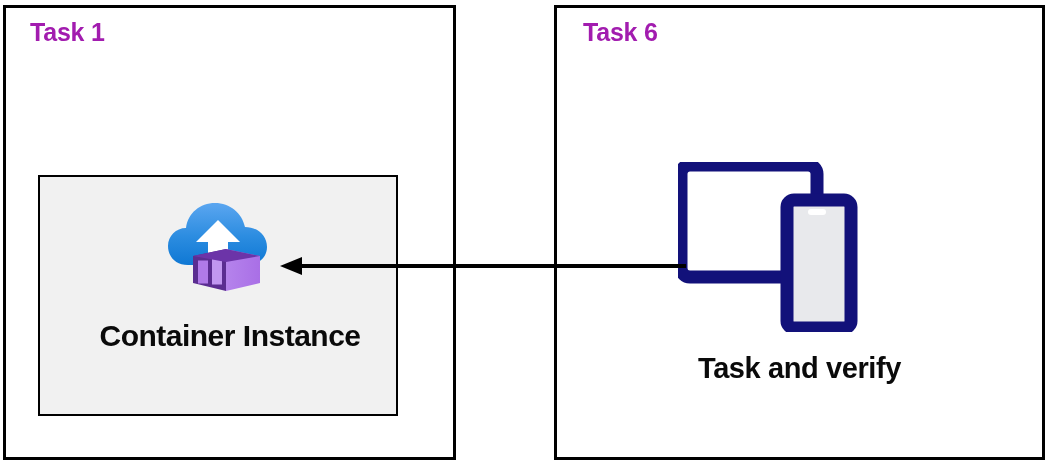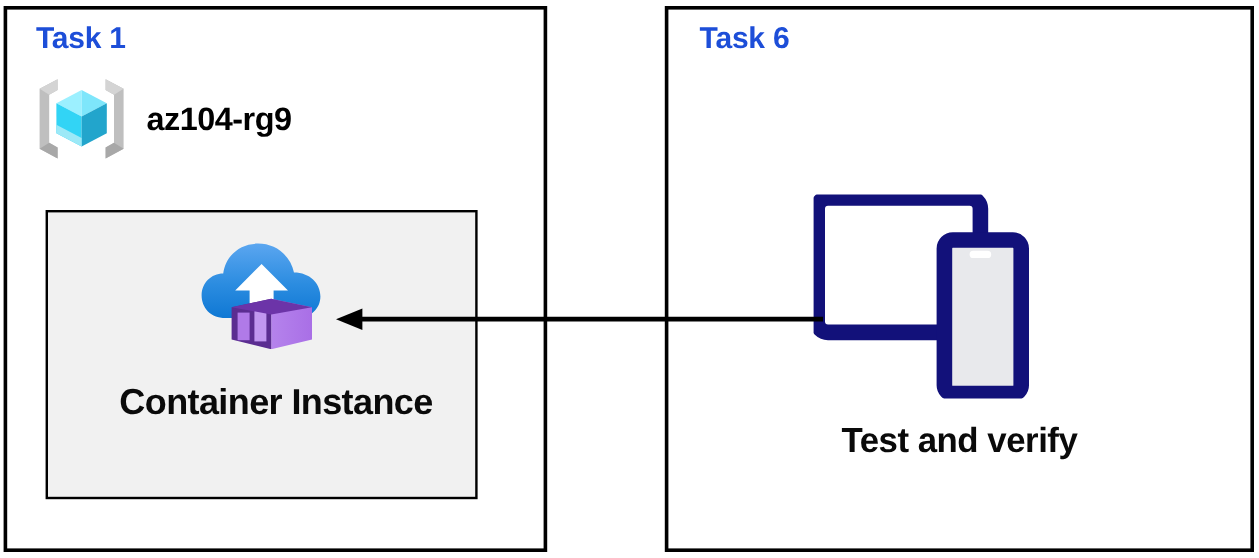--- a/index.html
+++ b/index.html
@@ -25,21 +25,21 @@
     border: 3px solid #000000;
     box-sizing: border-box;
   }
   #task1-box { left: 3px;   top: 5px; width: 453px; height: 455px; }
   #task2-box { left: 554px; top: 5px; width: 491px; height: 455px; }
 
   .task-title {
     position: absolute;
     font-size: 25px;
     font-weight: bold;
-    color: #1d4ed8;
+    color: #a21caf;
     letter-spacing: -0.2px;
     white-space: nowrap;
   }
   #task1-title { left: 30px;  top: 18px; }
   #task2-title { left: 583px; top: 18px; }
 
   
   #rg-row {
     position: absolute;
     left: 30px;
@@ -127,45 +127,20 @@
 </head>
 <body>
 
 <div id="canvas">
 
   
   <div id="task1-box" class="task-box"></div>
 
   <div id="task1-title" class="task-title">Task 1</div>
 
-  <div id="rg-row">
-    <span>
-      <svg id="rg-icon" viewBox="0 0 76 74" xmlns="http://www.w3.org/2000/svg">
-
-        <path d="M18 4 L3 12 L3 62 L18 70 L18 61 L11 57 L11 17 L18 13 Z" fill="#bfbfbf"></path>
-        <path d="M18 4 L3 12 L11 17 L18 13 Z" fill="#d4d4d4"></path>
-        <path d="M3 62 L18 70 L18 61 L11 57 Z" fill="#a8a8a8"></path>
-
-        <path d="M58 4 L73 12 L73 62 L58 70 L58 61 L65 57 L65 17 L58 13 Z" fill="#bfbfbf"></path>
-        <path d="M58 4 L73 12 L65 17 L58 13 Z" fill="#d4d4d4"></path>
-        <path d="M73 62 L58 70 L58 61 L65 57 Z" fill="#a8a8a8"></path>
-
-        <path d="M38 13 L17 24 L38 35 Z" fill="#9cf0ff"></path>
-
-        <path d="M38 13 L59 24 L38 35 Z" fill="#7ee6fb"></path>
-
-        <path d="M17 24 L38 35 L38 60 L17 49 Z" fill="#32d4f5"></path>
-
-        <path d="M59 24 L38 35 L38 60 L59 49 Z" fill="#22a5cc"></path>
-
-        <path d="M17 42 L38 53 L38 60 L17 49 Z" fill="#9ce9f7"></path>
-      </svg>
-    </span>
-    <span id="rg-label">az104-rg9</span>
-  </div>
 
   <div id="inner-box">
     <span>
       <svg id="aci-icon" viewBox="0 0 104 92" xmlns="http://www.w3.org/2000/svg">
         <defs>
           <linearGradient id="cloudGrad" x1="0" y1="0" x2="0" y2="1">
             <stop offset="0%" stop-color="#5ba6f0"></stop>
             <stop offset="55%" stop-color="#2b8ce0"></stop>
             <stop offset="100%" stop-color="#0f78d4"></stop>
           </linearGradient>
@@ -208,21 +183,21 @@
       <rect x="57" y="100" width="29" height="6" rx="3" fill="#ffffff"></rect>
 
       <rect x="109" y="38" width="64" height="128" rx="7" ry="7" fill="#e8e9ec" stroke="#12117a" stroke-width="13"></rect>
 
       <rect x="130" y="47" width="18" height="6" rx="3" fill="#ffffff"></rect>
 
       <rect x="119" y="60" width="45" height="86" fill="#e8e9ec"></rect>
     </svg>
   </span>
 
-  <div id="devices-label">Test and verify</div>
+  <div id="devices-label">Task and verify</div>
 
   
   <span>
     <svg id="connector" viewBox="0 0 410 28" xmlns="http://www.w3.org/2000/svg">
       <line x1="22" y1="14" x2="410" y2="14" stroke="#000000" stroke-width="4"></line>
       <polygon points="4,14 26,5 26,23" fill="#000000"></polygon>
     </svg>
   </span>
 
 </div>

